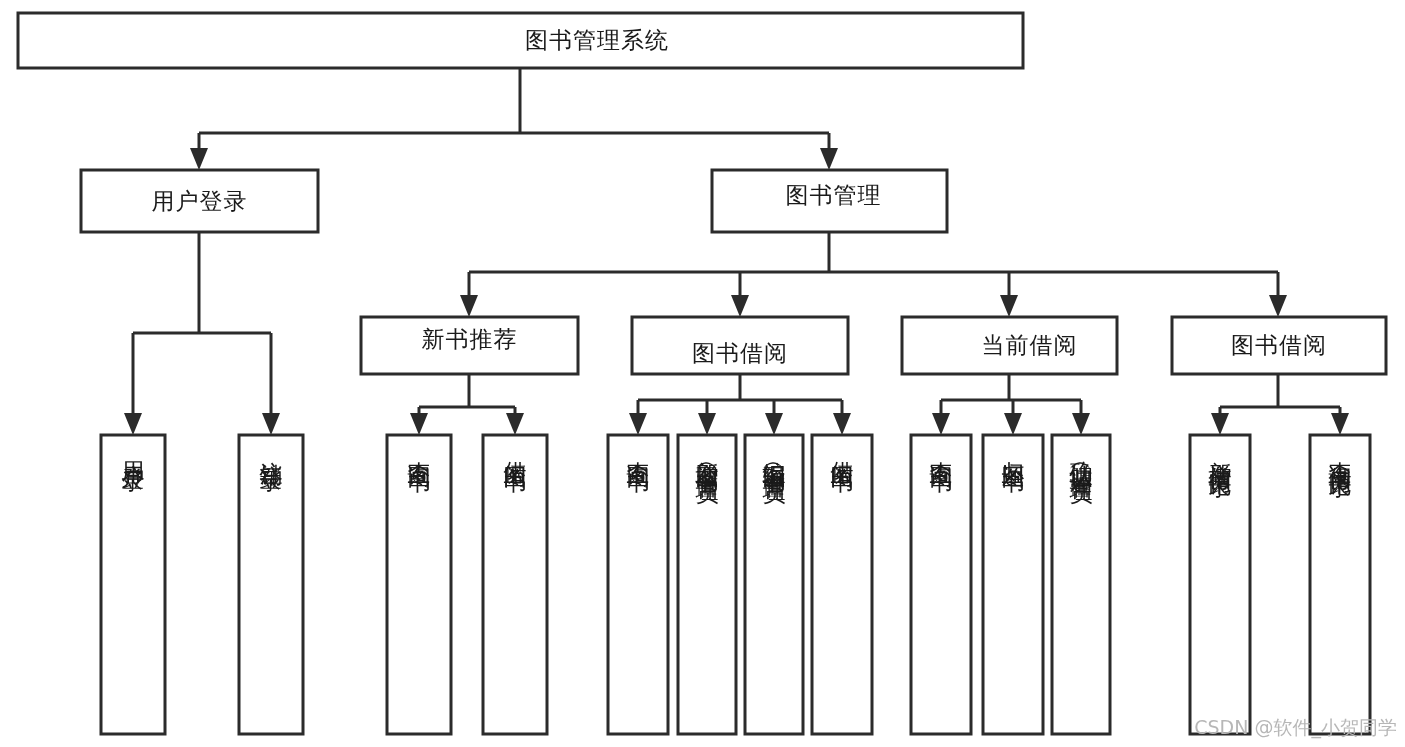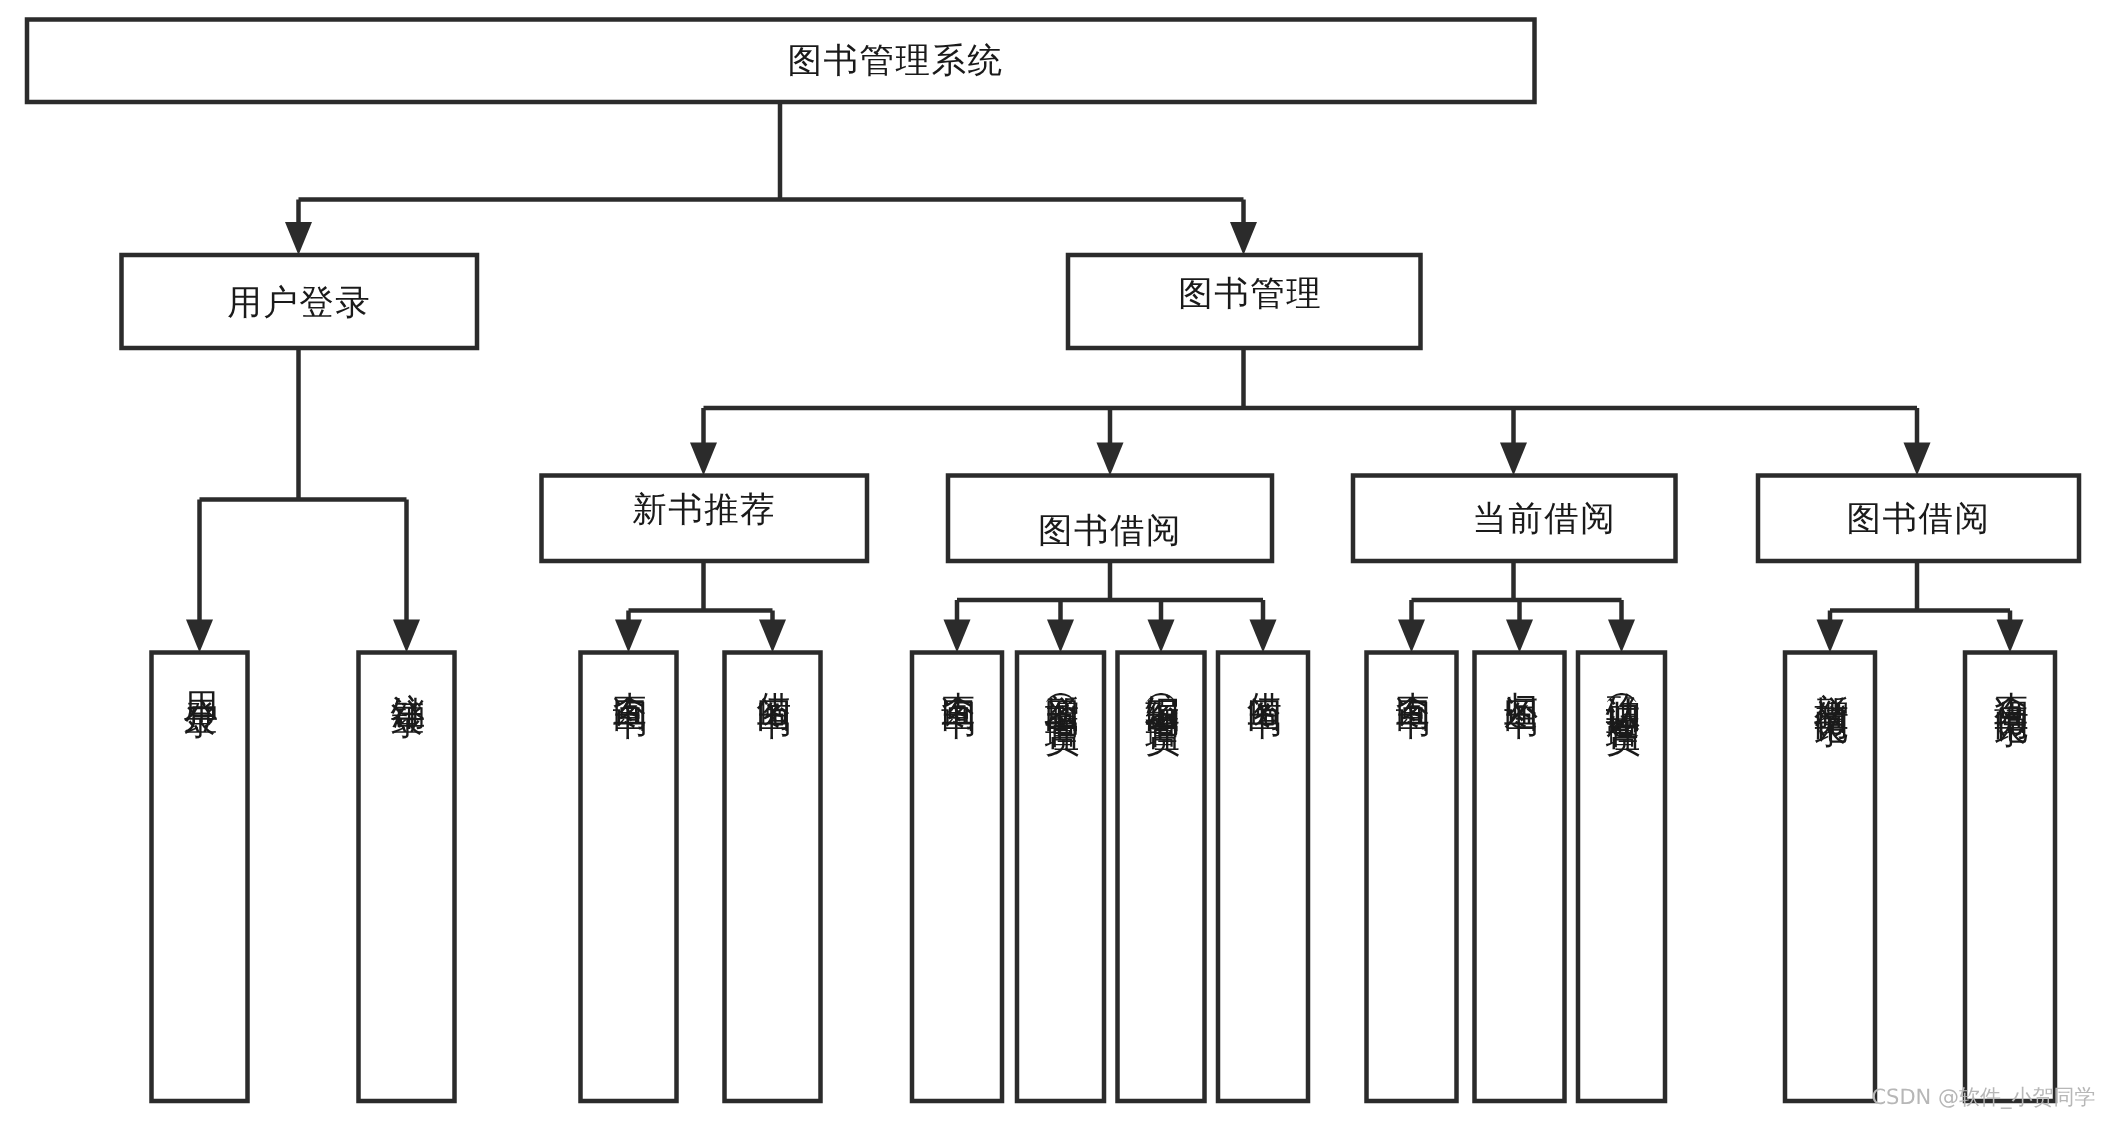--- a/index.html
+++ b/index.html
@@ -70,21 +70,21 @@
     font-size: 23px;
     letter-spacing: 1px;
     color: #1a1a1a;
     white-space: nowrap;
   }
   #watermark {
     position: absolute;
     right: 8px;
     bottom: 6px;
     font-family: "DejaVu Sans", "Liberation Sans", sans-serif;
-    font-size: 14px;
+    font-size: 19px;
     color: #b7b7b7;
     white-space: nowrap;
     pointer-events: none;
   }
 </style>
 </head>
 <body>
 
 <div id="diagram-root">
 

